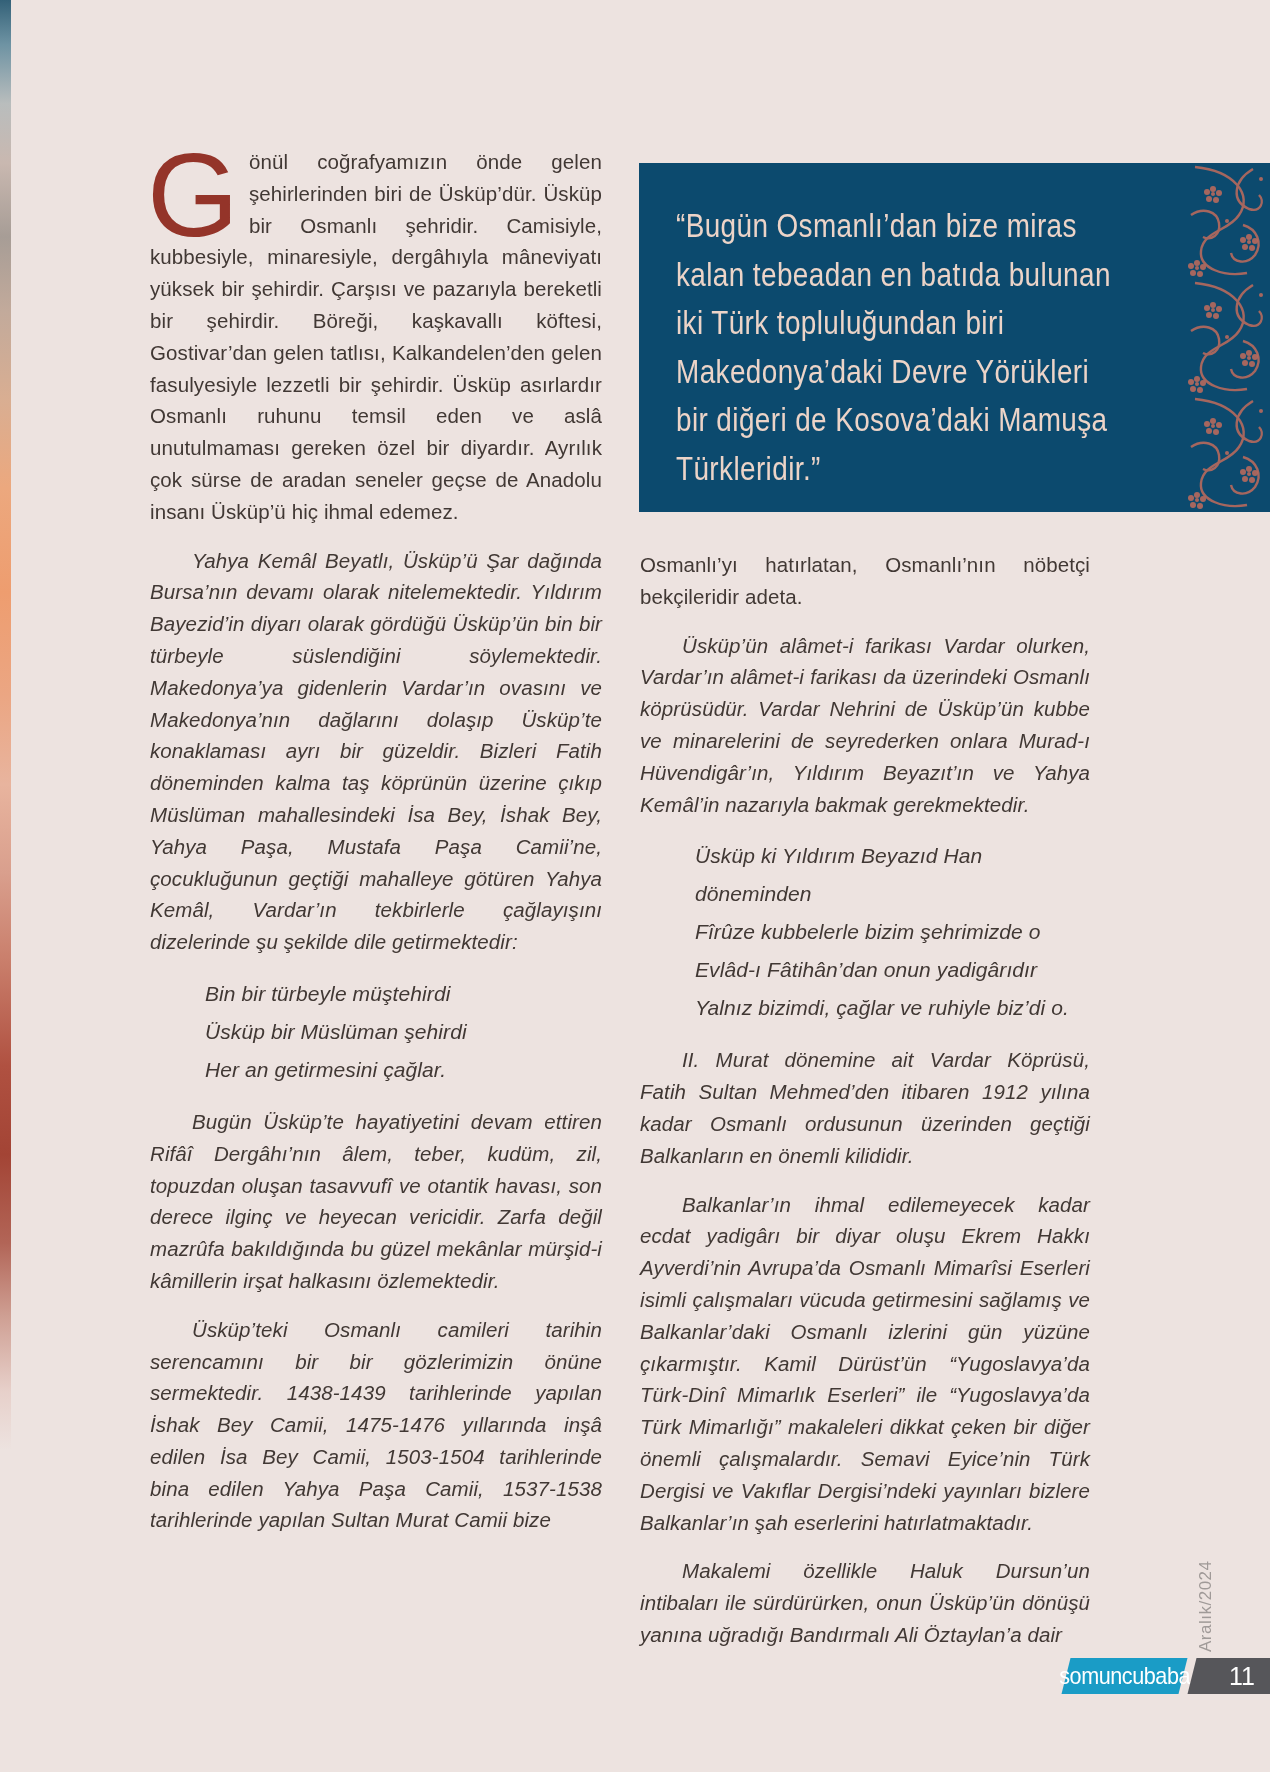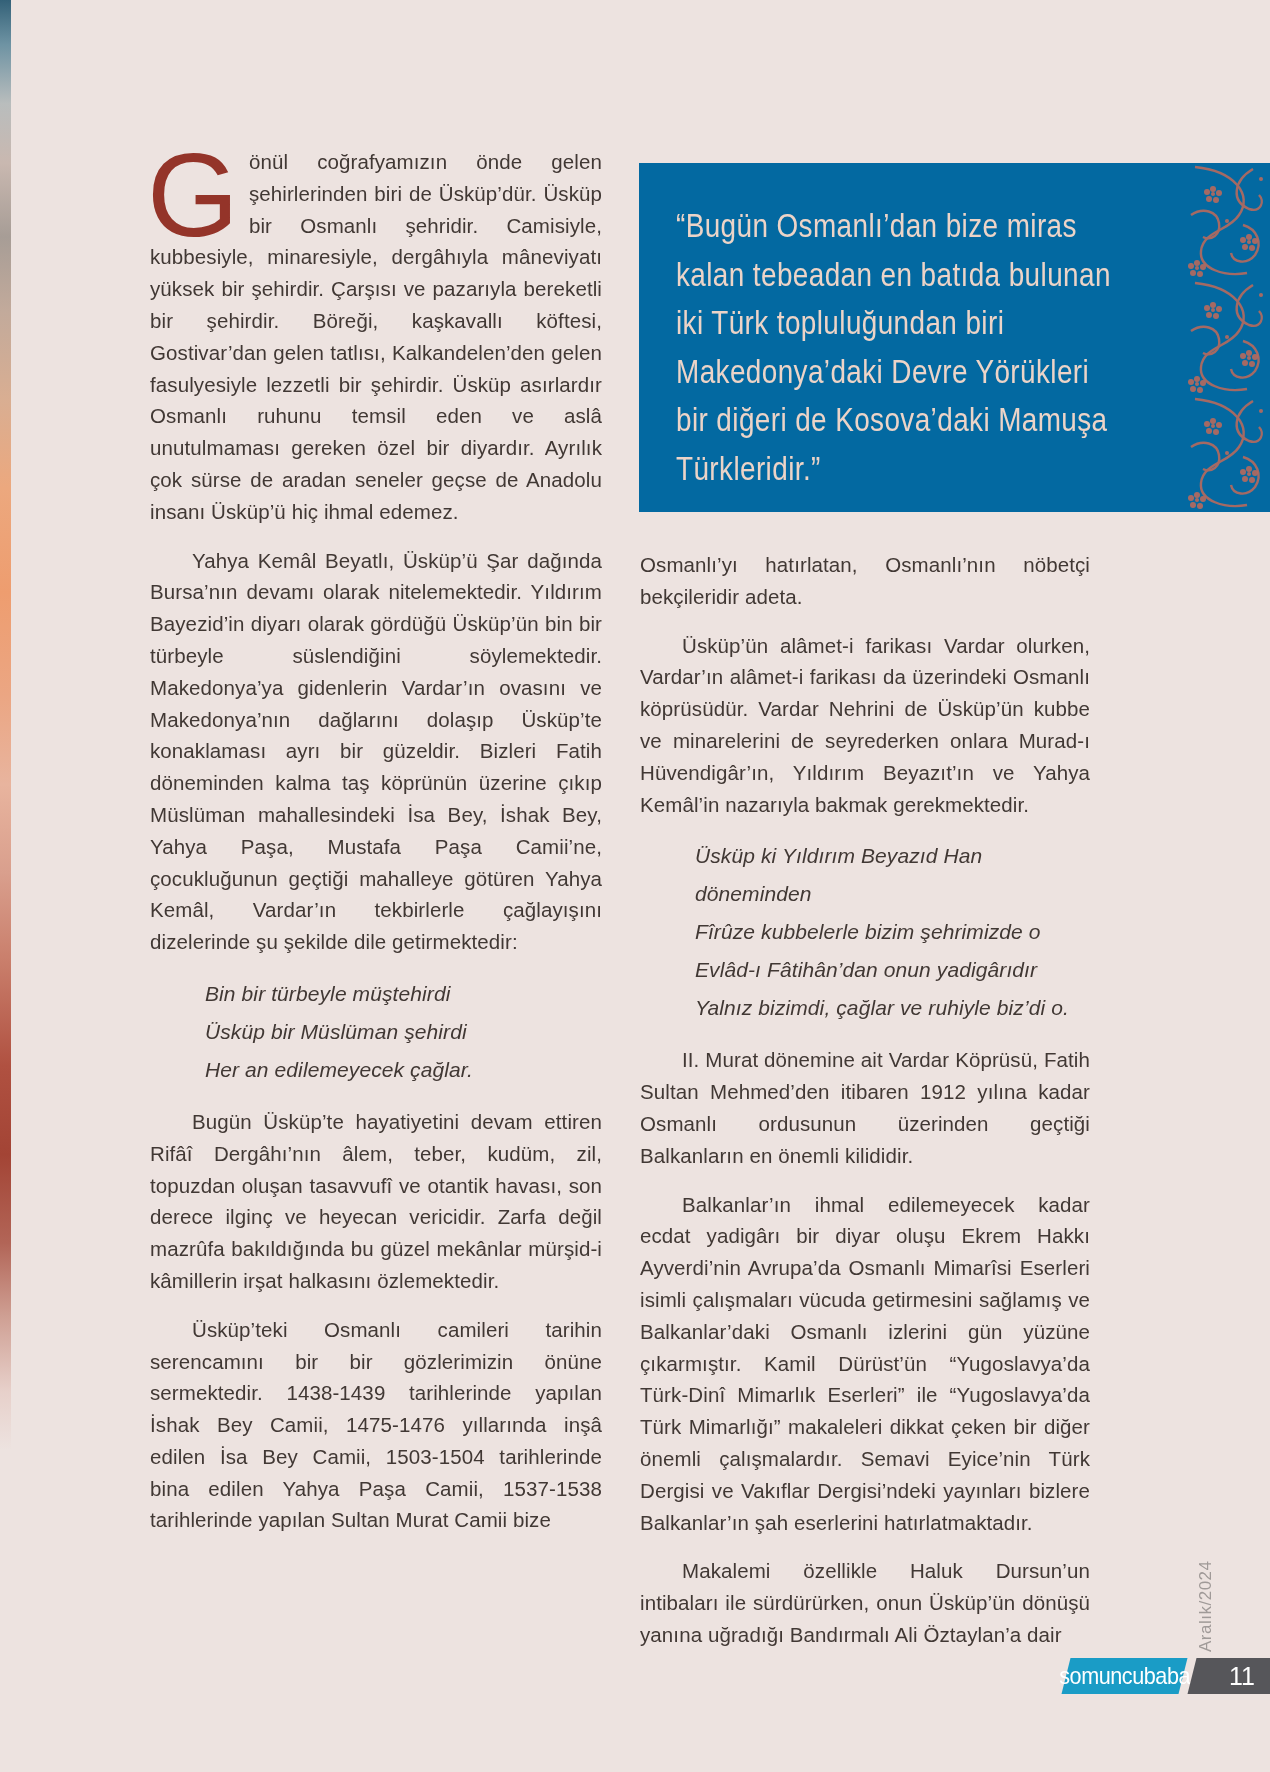--- a/index.html
+++ b/index.html
@@ -14,36 +14,36 @@
     position:absolute; left:0; top:0; width:11px; height:1480px;
     background:linear-gradient(180deg,
       #336178 0%, #6e93a3 3%, #b9bdbd 7%, #c9b8b0 11%, #a79d96 16%,
       #c2aa9b 21%, #d9ae92 27%, #eca87e 33%, #ee9d6f 40%, #eba683 47%,
       #e8b49e 53%, #d99f8d 59%, #c97e6b 65%, #b05141 72%, #a34435 78%,
       #b26557 84%, #cfa094 89%, #e7d0ca 94%, #ede3e0 98%);
   }
   
   .quote-box{
     position:absolute; left:639px; top:163px; width:631px; height:349px;
-    background:#0369a1;
+    background:#0c4a6e;
   }
   .quote-text{
     position:absolute; left:37px; top:38px; width:620px;
     font-size:34px; line-height:48.5px; letter-spacing:0.5px;
     color:#ecd4c8; white-space:pre-line;
     transform:scaleX(0.82); transform-origin:0 0;
   }
   .quote-ornament{ position:absolute; right:0; top:0; width:87px; height:349px; }
   
   .col{ position:absolute; text-align:justify; font-size:20.5px; line-height:31.8px; letter-spacing:0.1px; }
   .col-left { left:150px; top:146px; width:452px; }
   .col-right{ left:640px; top:549px; width:450px; }
   .para{ margin:0; }
   .para + .para, .verse + .para, .para + .verse{ margin-top:17px; }
-  .indent{ text-indent:42px; }
+  .indent{ text-indent:42px;font-style:italic; }
   .drop-cap{
     float:left; font-size:118px; line-height:90px;
     margin:4px 10px 0 -3px; color:#943429;
   }
   .verse{ margin-left:55px; font-style:italic; font-size:21px; line-height:38px; text-align:left; }
   
   .issue-vertical{
     position:absolute; left:1196px; top:1566px; height:86px;
     writing-mode:vertical-rl; transform:rotate(180deg);
     font-size:17px; letter-spacing:0.5px; color:#a09a98;
@@ -116,21 +116,21 @@
   </div>
 
   <div class="col col-left">
     <p class="para">
       <span class="drop-cap">G</span><span>önül coğrafyamızın önde gelen şehirlerinden biri de Üsküp’dür. Üsküp bir Osmanlı şehridir. Camisiyle, kubbesiyle, minaresiyle, dergâhıyla mâneviyatı yüksek bir şehirdir. Çarşısı ve pazarıyla bereketli bir şehirdir. Böreği, kaşkavallı köftesi, Gostivar’dan gelen tatlısı, Kalkandelen’den gelen fasulyesiyle lezzetli bir şehirdir. Üsküp asırlardır Osmanlı ruhunu temsil eden ve aslâ unutulmaması gereken özel bir diyardır. Ayrılık çok sürse de aradan seneler geçse de Anadolu insanı Üsküp’ü hiç ihmal edemez.</span>
     </p>
     <p class="para indent">Yahya Kemâl Beyatlı, Üsküp’ü Şar dağında Bursa’nın devamı olarak nitelemektedir. Yıldırım Bayezid’in diyarı olarak gördüğü Üsküp’ün bin bir türbeyle süslendiğini söylemektedir. Makedonya’ya gidenlerin Vardar’ın ovasını ve Makedonya’nın dağlarını dolaşıp Üsküp’te konaklaması ayrı bir güzeldir. Bizleri Fatih döneminden kalma taş köprünün üzerine çıkıp Müslüman mahallesindeki İsa Bey, İshak Bey, Yahya Paşa, Mustafa Paşa Camii’ne, çocukluğunun geçtiği mahalleye götüren Yahya Kemâl, Vardar’ın tekbirlerle çağlayışını dizelerinde şu şekilde dile getirmektedir:</p>
     <div class="verse">
       <div>Bin bir türbeyle müştehirdi</div>
       <div>Üsküp bir Müslüman şehirdi</div>
-      <div>Her an edilemeyecek çağlar.</div>
+      <div>Her an getirmesini çağlar.</div>
     </div>
     <p class="para indent">Bugün Üsküp’te hayatiyetini devam ettiren Rifâî Dergâhı’nın âlem, teber, kudüm, zil, topuzdan oluşan tasavvufî ve otantik havası, son derece ilginç ve heyecan vericidir. Zarfa değil mazrûfa bakıldığında bu güzel mekânlar mürşid-i kâmillerin irşat halkasını özlemektedir.</p>
     <p class="para indent">Üsküp’teki Osmanlı camileri tarihin serencamını bir bir gözlerimizin önüne sermektedir. 1438-1439 tarihlerinde yapılan İshak Bey Camii, 1475-1476 yıllarında inşâ edilen İsa Bey Camii, 1503-1504 tarihlerinde bina edilen Yahya Paşa Camii, 1537-1538 tarihlerinde yapılan Sultan Murat Camii bize</p>
   </div>
 
   <div class="col col-right">
     <p class="para">Osmanlı’yı hatırlatan, Osmanlı’nın nöbetçi bekçileridir adeta.</p>
     <p class="para indent">Üsküp’ün alâmet-i farikası Vardar olurken, Vardar’ın alâmet-i farikası da üzerindeki Osmanlı köprüsüdür. Vardar Nehrini de Üsküp’ün kubbe ve minarelerini de seyrederken onlara Murad-ı Hüvendigâr’ın, Yıldırım Beyazıt’ın ve Yahya Kemâl’in nazarıyla bakmak gerekmektedir.</p>
     <div class="verse">
       <div>Üsküp ki Yıldırım Beyazıd Han döneminden</div>

